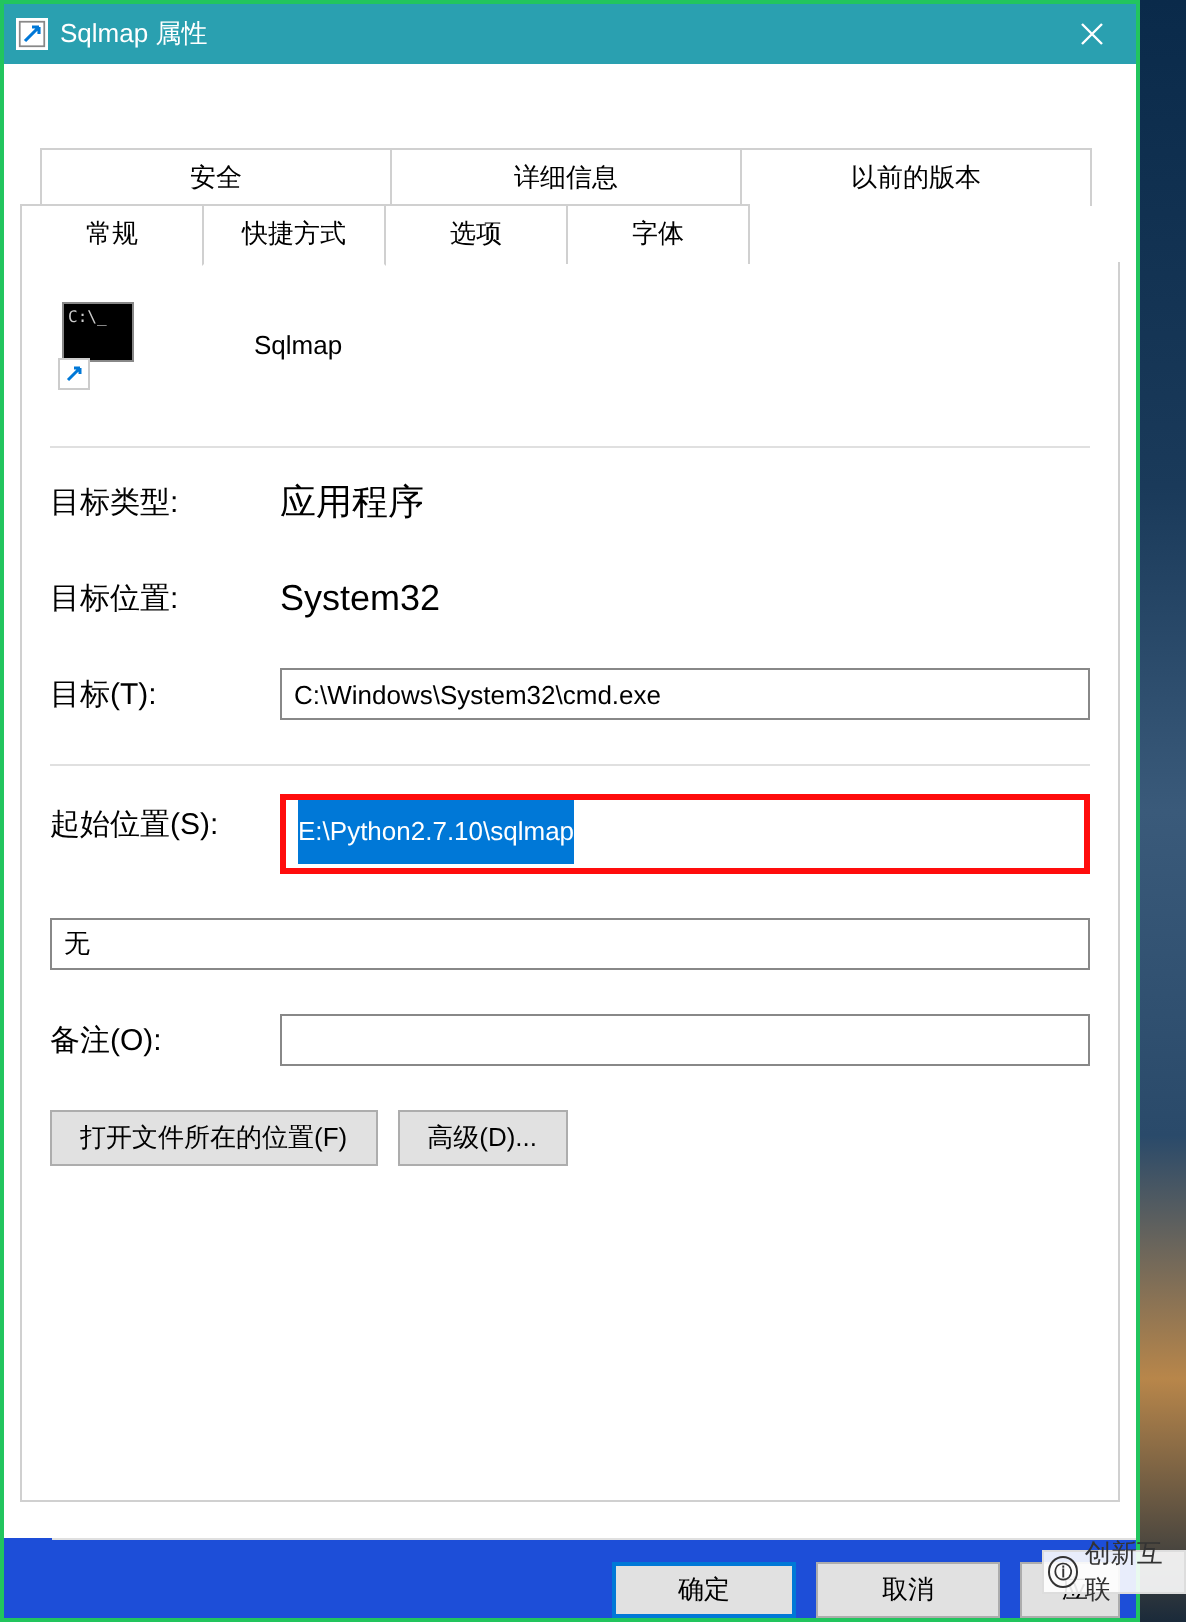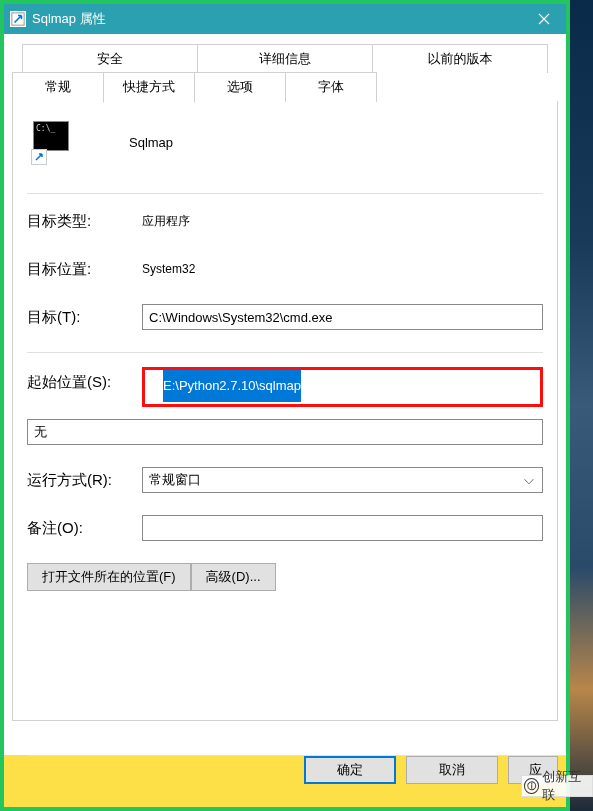--- a/index.html
+++ b/index.html
@@ -1,61 +1,61 @@
 <!DOCTYPE html>
 <html><head>
 <meta charset="utf-8">
 <style>
   * { box-sizing: border-box; margin: 0; padding: 0; font-family: "Segoe UI", "Microsoft YaHei", sans-serif; font-size: 13px; }
   body { background: #1a3a5a; width: 593px; height: 811px; position: relative; overflow: hidden; }
   .desktop-strip { position: absolute; right: 0; top: 0; width: 23px; height: 811px; background: linear-gradient(180deg,#0a2a4a 0%,#1a3a5a 30%,#3a5a7a 50%,#2a4a6a 70%,#b8864a 85%,#1a2a3a 100%); }
-  .window { position: absolute; left: 0; top: 0; width: 570px; height: 811px; background: #fde047; border: 4px solid #22c55e; display: flex; flex-direction: column; }
+  .window { position: absolute; left: 0; top: 0; width: 570px; height: 811px; background: #1d4ed8; border: 2px solid #22c55e; display: flex; flex-direction: column; }
   .titlebar { height: 30px; background: #2aa0b0; color: #fff; display: flex; align-items: center; padding-left: 6px; }
   .titlebar-icon { width: 16px; height: 16px; background: #fff; display: flex; align-items: center; justify-content: center; margin-right: 6px; }
   .titlebar-icon svg { width: 14px; height: 14px; }
   .titlebar-title { flex: 1; font-size: 13px; }
   .titlebar-close { width: 45px; height: 30px; display: flex; align-items: center; justify-content: center; cursor: default; }
   .content { flex: 1; background: #fff; padding: 10px 8px 0 8px; display: flex; flex-direction: column; }
   .tabs { position: relative; }
   .tab-row { display: flex; }
   .tab-row.top { margin-left: 10px; }
   .tab { border: 1px solid #d0d0d0; border-bottom: none; padding: 5px 0; text-align: center; background: #fff; position: relative; }
-  .tab-row.top .tab { width: 176px; }
+  .tab-row.top .tab { width: 176px; margin-top: 32px; }
   .tab-row.bottom .tab { width: 92px; }
   .tab-row.bottom { margin-top: -1px; }
   .tab.active { z-index: 2; border-color: #d0d0d0; background: #fff; }
   .tab.inactive { color: #000; }
   .tab-body { border: 1px solid #d0d0d0; border-top: none; margin-top: -1px; min-height: 620px; padding: 20px 14px 0 14px; position: relative; z-index: 1; }
   .tab.active + .tab, .tab + .tab { margin-left: -1px; }
   .tab-row.bottom .tab.active { border-bottom: 1px solid #fff; margin-bottom: -1px; padding-bottom: 6px; }
   .app-header { display: flex; align-items: center; margin-bottom: 30px; padding-left: 6px; }
   .app-icon { width: 42px; height: 42px; position: relative; margin-right: 54px; }
   .app-icon-inner { width: 36px; height: 30px; background: #000; border: 1px solid #888; position: absolute; top: 0; left: 0; }
   .app-icon-inner::before { content: "C:\\_"; color: #ccc; font-size: 8px; position: absolute; top: 2px; left: 2px; font-family: monospace; }
   .app-icon-arrow { position: absolute; bottom: -2px; left: -2px; width: 16px; height: 16px; background: #fff; border: 1px solid #ccc; display: flex; align-items: center; justify-content: center; }
   .app-icon-arrow svg { width: 12px; height: 12px; }
   .app-name { font-size: 13px; }
   .divider { border: none; border-top: 1px solid #e0e0e0; margin: 0 0 14px 0; }
   .field-row { display: flex; align-items: center; margin-bottom: 22px; min-height: 26px; }
   .field-label { width: 115px; font-size: 15px; flex-shrink: 0; }
-  .field-value { font-size: 12px; text-align: center; }
+  .field-value { font-size: 18px; text-align: center; }
   .field-input { flex: 1; height: 26px; border: 1px solid #888; padding: 0 6px; font-size: 13px; outline: none; background: #fff; }
-  .field-input.highlighted { border: 3px solid rgba(255,0,0,.95); height: 40px; padding: 0 16px; }
+  .field-input.highlighted { border: 3px solid rgba(255,0,0,.95); height: 40px; padding: 0 4px; }
   .field-input.highlighted .sel { background: #0078d7; color: #fff; padding: 1px 0; display: inline-block; line-height: 30px; margin-left: 2px; }
   .field-select { flex: 1; height: 26px; border: 1px solid #888; padding: 0 6px; font-size: 13px; background: #fff; display: flex; align-items: center; justify-content: space-between; }
   .chev { width: 14px; text-align: center; color: #555; }
-  .button-row { display: flex; margin-top: 6px; }
+  .button-row { display: flex; gap: 10px; margin-top: 6px; }
   .btn { height: 28px; border: 1px solid #adadad; background: #e1e1e1; padding: 0 14px; font-size: 13px; display: inline-flex; align-items: center; justify-content: center; cursor: default; }
-  .footer { height: 52px; border-top: 1px solid #e0e0e0; display: flex; align-items: flex-start; justify-content: flex-end; gap: 10px; padding: 0 8px; margin-left: 24px; }
+  .footer { height: 40px; border-top: 1px solid #e0e0e0; display: flex; align-items: flex-end; justify-content: flex-end; gap: 10px; padding: 0 8px; margin-left: 24px; }
   .footer .btn { width: 92px; }
   .footer .btn.primary { border: 2px solid #0078d7; }
   .footer .btn.cut { width: 50px; justify-content: flex-start; padding-left: 20px; }
   .watermark { position: absolute; right: 0; bottom: 14px; width: 72px; height: 22px; background: rgba(255,255,255,.9); border: 1px solid #ddd; display: flex; align-items: center; font-size: 9px; color: #333; padding-left: 2px; z-index: 50; }
   .watermark .logo { width: 16px; height: 16px; border-radius: 50%; border: 1px solid #333; display: flex; align-items: center; justify-content: center; font-size: 9px; font-weight: bold; margin-right: 3px; }
-  .field-row.start-in { margin-bottom: 12px; }
+  .field-row.start-in { margin-bottom: 22px; }
   .field-row.start-in .field-label { padding-top: 6px; align-self: flex-start; }
 </style>
 </head>
 <body>
 
 <div class="desktop-strip"></div>
 
 <div class="window">
   <div class="titlebar">
     <div class="titlebar-icon">
@@ -120,27 +120,20 @@
 
         <div class="field-row start-in">
           <div class="field-label">起始位置(S):</div>
           <div class="field-input highlighted"><span class="sel">E:\Python2.7.10\sqlmap</span></div>
         </div>
 
         <div class="field-row">
           <input class="field-input" value="无" style="">
         </div>
 
-        <div class="field-row">
-          <div class="field-label">运行方式(R):</div>
-          <div class="field-select">
-            <span>常规窗口</span>
-            <span class="chev">⌵</span>
-          </div>
-        </div>
 
         <div class="field-row">
           <div class="field-label">备注(O):</div>
           <input class="field-input" value="" style="">
         </div>
 
         <div class="button-row">
           <div class="btn">打开文件所在的位置(F)</div>
           <div class="btn">高级(D)...</div>
         </div>

